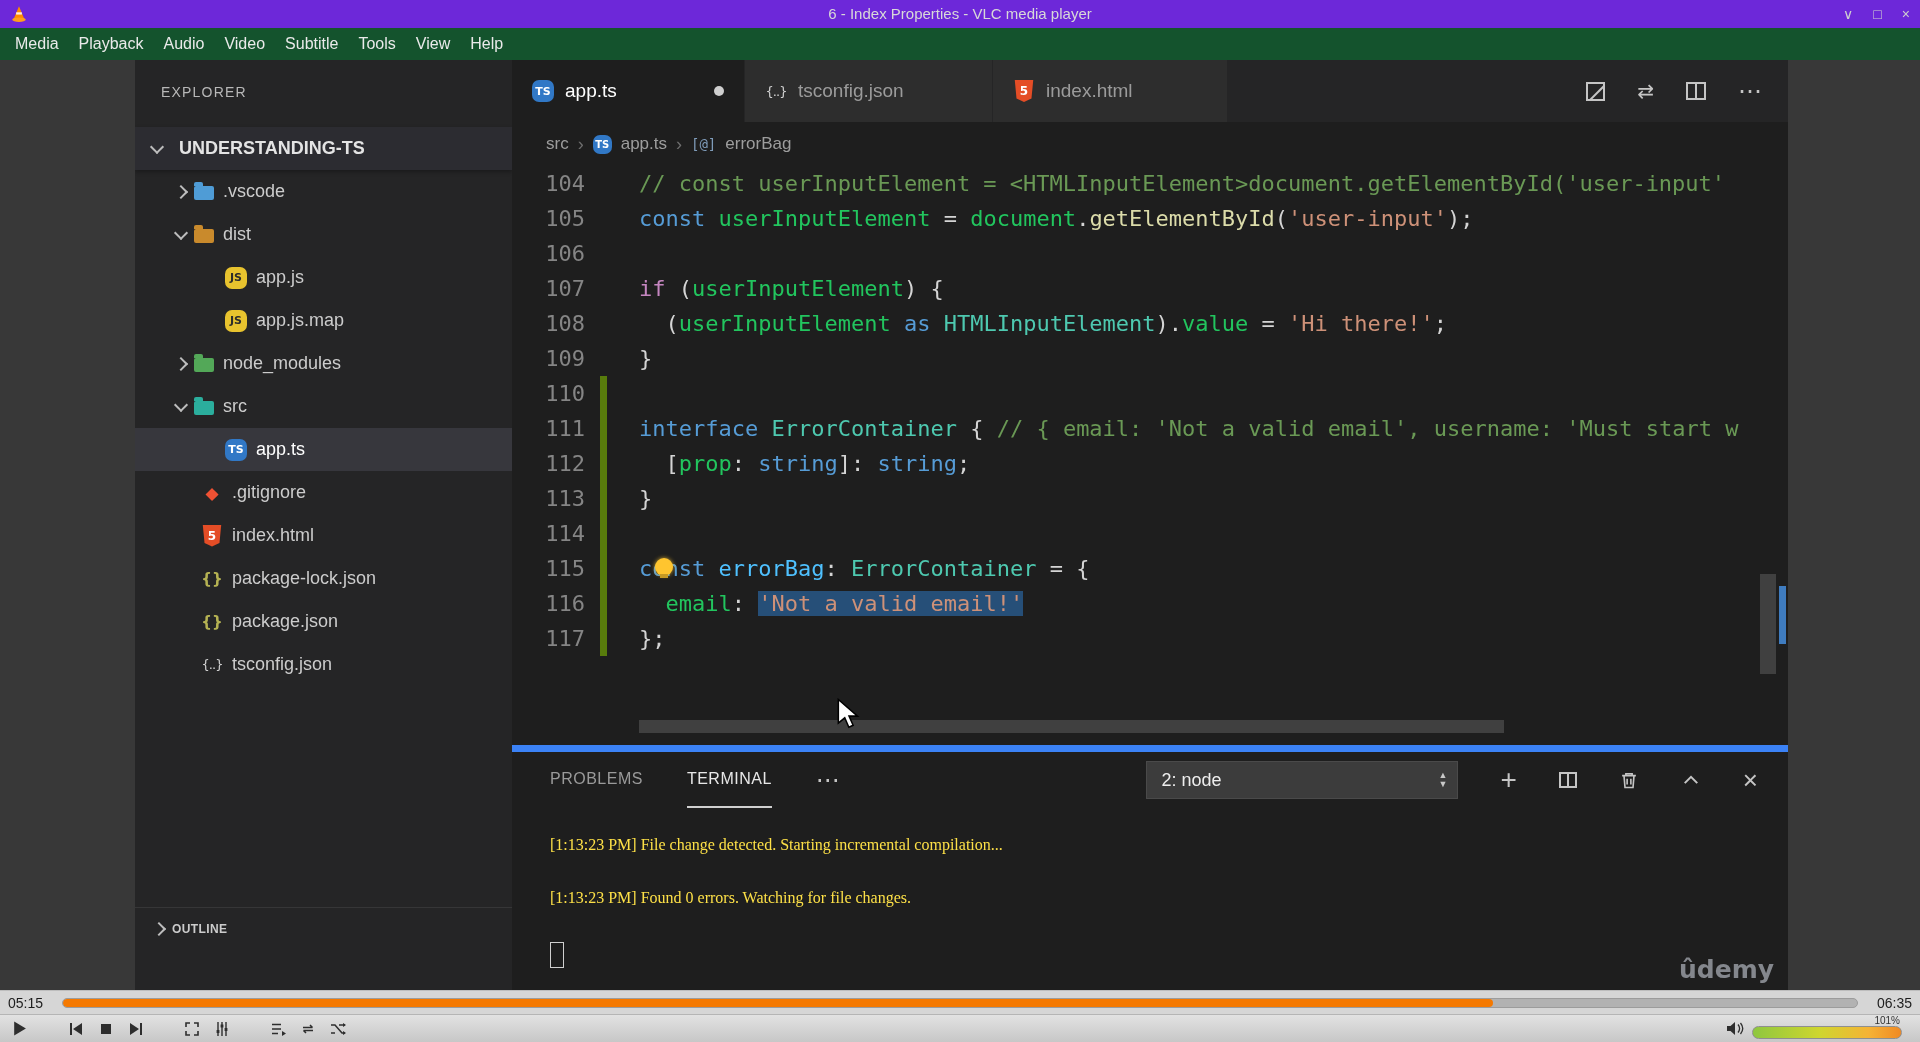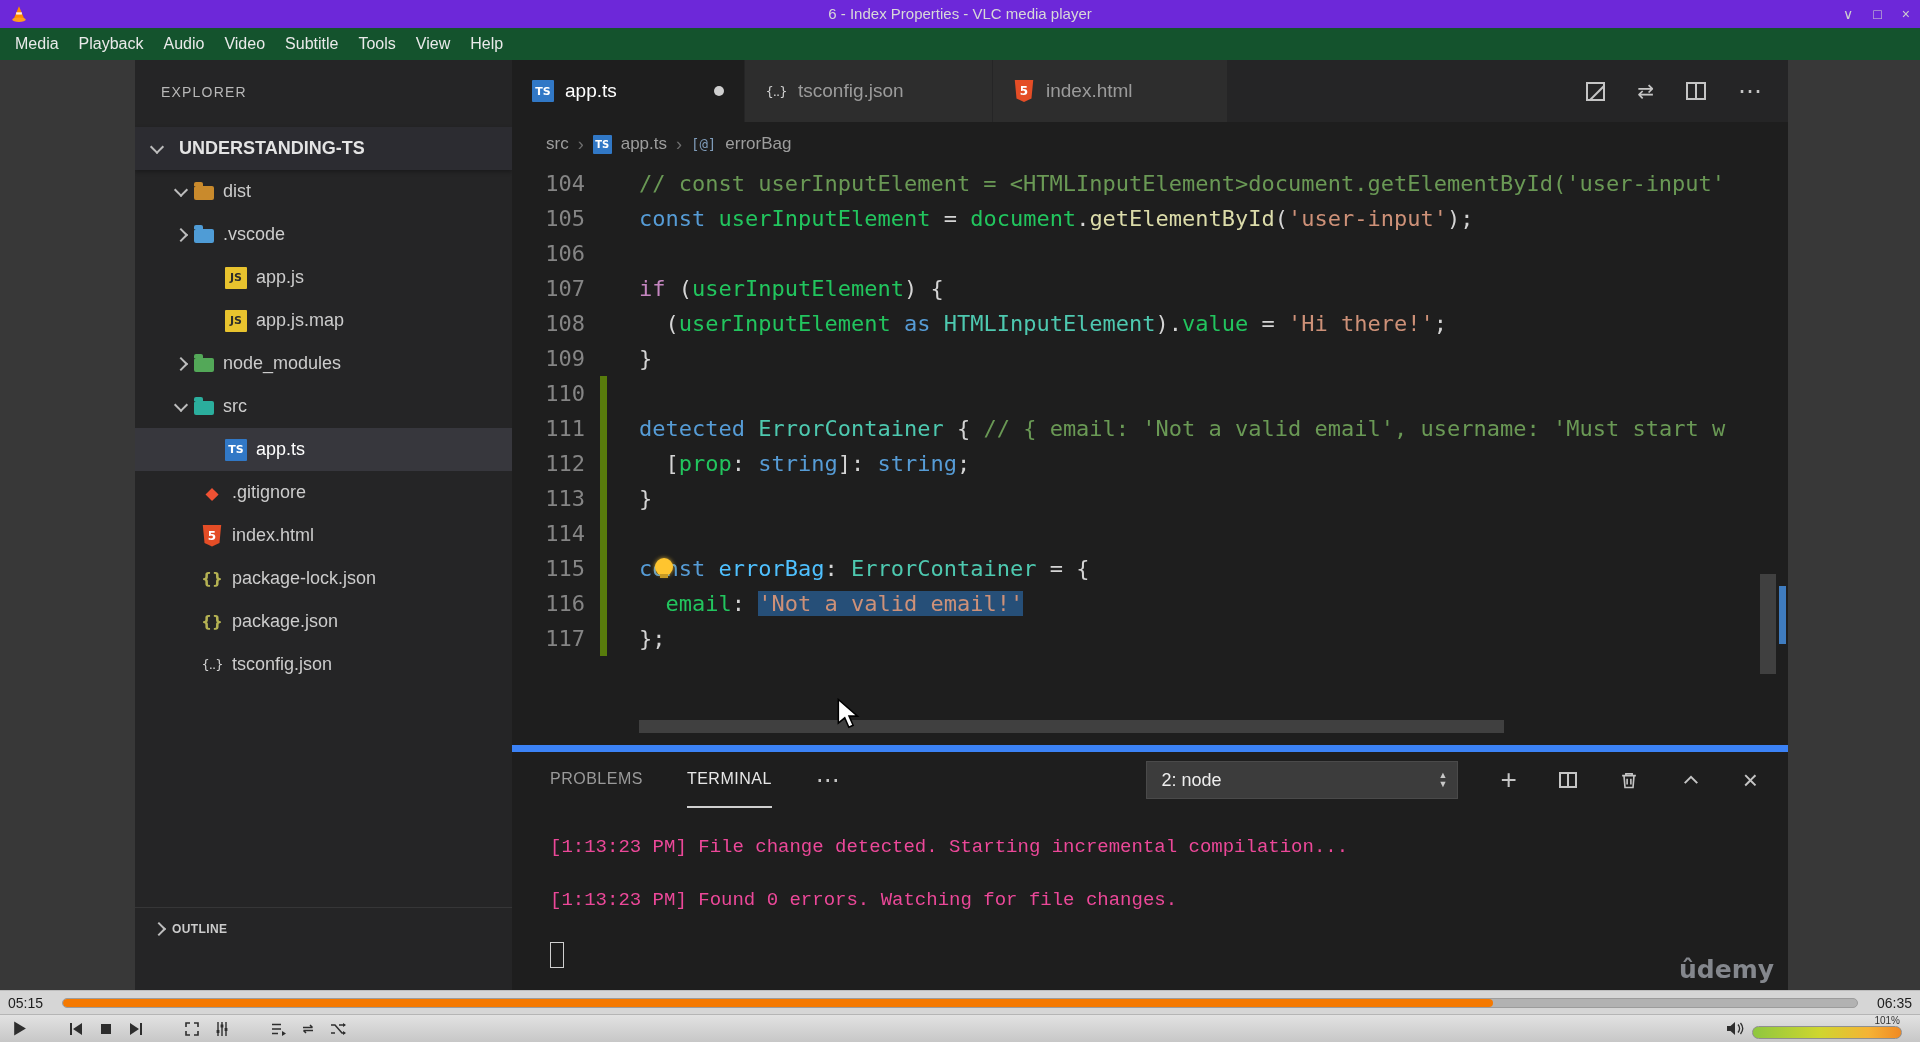--- a/index.html
+++ b/index.html
@@ -28,21 +28,21 @@
   .row .lbl{margin-left:9px}
   .chev{width:18px;height:18px;flex:none;position:relative;margin-right:5px}
   .chev::before{content:"";position:absolute;left:5px;top:4px;width:8px;height:8px;border-right:2px solid #bdbdbd;border-bottom:2px solid #bdbdbd;transform:rotate(-45deg)}
   .chev.down::before{transform:rotate(45deg);top:2px}
   .spacer{width:30px;flex:none}
   .pad0{padding-left:12px}.pad1{padding-left:36px}.pad2{padding-left:90px}
   .sections{position:absolute;top:847px;left:0;right:0}
   .sec{height:43px;display:flex;align-items:center;padding-left:14px;font-weight:bold;font-size:12px;letter-spacing:.4px;color:#cccccc;border-top:1px solid rgba(180,180,180,.12)}
 
   
-  .fi{width:22px;height:22px;display:inline-flex;align-items:center;justify-content:center;font-size:11px;font-weight:bold;border-radius:1px;flex:none;font-family:"DejaVu Sans",sans-serif}
+  .fi{width:22px;height:22px;display:inline-flex;align-items:center;justify-content:center;font-size:11px;font-weight:bold;border-radius:7px;flex:none;font-family:"DejaVu Sans",sans-serif}
   .fi-ts{background:#3178c6;color:#fff}
   .fi-js{background:#e8c32e;color:#2b2b2b}
   .fi-html{background:#e44d26;color:#fff;border-radius:0;clip-path:polygon(8% 0,92% 0,84% 84%,50% 100%,16% 84%);font-size:12px}
   .fi-json{background:none;color:#b5b253;font-size:15px}
   .fi-braces{background:none;color:#d0d0d0;font-size:13px;letter-spacing:-1px;font-weight:normal}
   .fi-git{background:none;color:#f05133;font-size:17px}
   .folder{width:20px;height:14px;border-radius:2px;position:relative;flex:none;margin-top:3px}
   .folder::before{content:"";position:absolute;left:0;top:-4px;width:9px;height:4px;border-radius:2px 2px 0 0;background:inherit}
   .folder-blue{background:#4f9cd6}.folder-orange{background:#c98a2c}.folder-green{background:#53a858}.folder-teal{background:#2bae9d}
 
@@ -87,21 +87,21 @@
   .ptab{font-size:16px;letter-spacing:.5px;color:#9a9a9a;margin-right:44px;height:56px;display:flex;align-items:center;border-bottom:2px solid transparent}
   .ptab.active{color:#e7e7e7;border-bottom-color:#cfcfcf}
   .ptab-more{color:#c5c5c5;font-size:24px;margin-right:10px}
   .pselect{margin-left:auto;width:312px;height:38px;background:#3c3c3c;border:1px solid #4a4a4a;color:#eeeeee;font-size:18px;display:flex;align-items:center;padding:0 10px 0 14px}
   .updown{margin-left:auto;display:flex;flex-direction:column;font-size:9px;line-height:9px;color:#c8c8c8}
   .picons{display:flex;align-items:center;gap:42px;margin-left:42px;color:#c5c5c5}
   .plus{font-size:28px;line-height:20px}
   .xclose{font-size:26px;line-height:20px}
   .split-sm{width:18px;height:16px;border:2px solid #c5c5c5;position:relative}
   .split-sm::after{content:"";position:absolute;left:6px;top:0;bottom:0;width:2px;background:#c5c5c5}
-  .pout{padding:28px 0 0 38px;font-family:Liberation Mono, monospace;font-size:19px;color:#ec4899}
+  .pout{padding:28px 0 0 38px;font-family:Liberation Serif, serif;font-size:16px;color:#fde047}
   .pline{height:27px;margin-bottom:26px;white-space:pre}
   .tcursor{width:14px;height:26px;border:1px solid #d0d0d0}
   .wm{position:absolute;right:14px;bottom:6px;color:#84878d;font-size:25px;font-weight:bold;font-family:"DejaVu Sans",sans-serif}
 
   
   .seekrow{position:absolute;left:0;top:990px;width:100%;height:24px;background:#d6d6d6;display:flex;align-items:center;font-size:14px;color:#1d1d1d;border-top:1px solid #bdbdbd}
   .time-cur{width:54px;padding-left:8px}
   .time-total{width:54px;padding-right:8px;text-align:right}
   .seek{flex:1;height:10px;background:#b2b2b2;border-radius:5px;margin:0 8px;position:relative;overflow:hidden;border:1px solid #9c9c9c}
   .seek-fill{position:absolute;left:0;top:0;bottom:0;background:var(--accent,#f57900);border-radius:5px}
@@ -148,28 +148,28 @@
     <div class="frame">
 
       <div class="sidebar">
         <div class="expl-header">EXPLORER</div>
         <div class="tree" id="tree">
             <div class="row pad0 root">
               <span class="chev down"></span>
               <span class="lbl">UNDERSTANDING-TS</span>
             </div>
             <div class="row pad1">
+              <span class="chev"></span>
+              <span class="folder folder-blue"></span>
+              <span class="lbl">.vscode</span>
+            </div>
+            <div class="row pad1">
               <span class="chev down"></span>
               <span class="folder folder-orange"></span>
               <span class="lbl">dist</span>
-            </div>
-            <div class="row pad1">
-              <span class="chev"></span>
-              <span class="folder folder-blue"></span>
-              <span class="lbl">.vscode</span>
             </div>
             <div class="row pad2">
               <span class="fi fi-js">JS</span>
               <span class="lbl">app.js</span>
             </div>
             <div class="row pad2">
               <span class="fi fi-js">JS</span>
               <span class="lbl">app.js.map</span>
             </div>
             <div class="row pad1">
@@ -258,21 +258,21 @@
 
         <div class="editor">
           <div id="code-lines">
               <div class="code-line"><span class="ln">104</span><span class="lc"><span class="tk-comment">// const userInputElement = &lt;HTMLInputElement&gt;document.getElementById('user-input'</span></span></div>
               <div class="code-line"><span class="ln">105</span><span class="lc"><span class="tk-kw">const</span><span class="tk-plain"> </span><span class="tk-var">userInputElement</span><span class="tk-plain"> = </span><span class="tk-var">document</span><span class="tk-plain">.</span><span class="tk-fn">getElementById</span><span class="tk-plain">(</span><span class="tk-str">'user-input'</span><span class="tk-plain">);</span></span></div>
               <div class="code-line"><span class="ln">106</span><span class="lc"></span></div>
               <div class="code-line"><span class="ln">107</span><span class="lc"><span class="tk-ctrl">if</span><span class="tk-plain"> (</span><span class="tk-var">userInputElement</span><span class="tk-plain">) {</span></span></div>
               <div class="code-line"><span class="ln">108</span><span class="lc"><span class="tk-plain">  (</span><span class="tk-var">userInputElement</span><span class="tk-plain"> </span><span class="tk-kw">as</span><span class="tk-plain"> </span><span class="tk-type">HTMLInputElement</span><span class="tk-plain">).</span><span class="tk-var">value</span><span class="tk-plain"> = </span><span class="tk-str">'Hi there!'</span><span class="tk-plain">;</span></span></div>
               <div class="code-line"><span class="ln">109</span><span class="lc"><span class="tk-plain">}</span></span></div>
               <div class="code-line"><span class="ln">110</span><span class="lc"></span></div>
-              <div class="code-line"><span class="ln">111</span><span class="lc"><span class="tk-kw">detected</span><span class="tk-plain"> </span><span class="tk-type">ErrorContainer</span><span class="tk-plain"> { </span><span class="tk-comment">// { email: 'Not a valid email', username: 'Must start w</span></span></div>
+              <div class="code-line"><span class="ln">111</span><span class="lc"><span class="tk-kw">interface</span><span class="tk-plain"> </span><span class="tk-type">ErrorContainer</span><span class="tk-plain"> { </span><span class="tk-comment">// { email: 'Not a valid email', username: 'Must start w</span></span></div>
               <div class="code-line"><span class="ln">112</span><span class="lc"><span class="tk-plain">  [</span><span class="tk-var">prop</span><span class="tk-plain">: </span><span class="tk-kw">string</span><span class="tk-plain">]: </span><span class="tk-kw">string</span><span class="tk-plain">;</span></span></div>
               <div class="code-line"><span class="ln">113</span><span class="lc"><span class="tk-plain">}</span></span></div>
               <div class="code-line"><span class="ln">114</span><span class="lc"></span></div>
               <div class="code-line"><span class="ln">115</span><span class="lc"><span class="tk-kw">const</span><span class="tk-plain"> </span><span class="tk-cvar">errorBag</span><span class="tk-plain">: </span><span class="tk-type">ErrorContainer</span><span class="tk-plain"> = {</span></span></div>
               <div class="code-line"><span class="ln">116</span><span class="lc"><span class="tk-plain">  </span><span class="tk-var">email</span><span class="tk-plain">: </span><span class="tk-str tk-sel">'Not a valid email!'</span></span></div>
               <div class="code-line"><span class="ln">117</span><span class="lc"><span class="tk-plain">};</span></span></div>
             </div>
           <div class="gitbar"></div>
           <div class="bulb"></div>
           <div class="h-scroll"></div>

